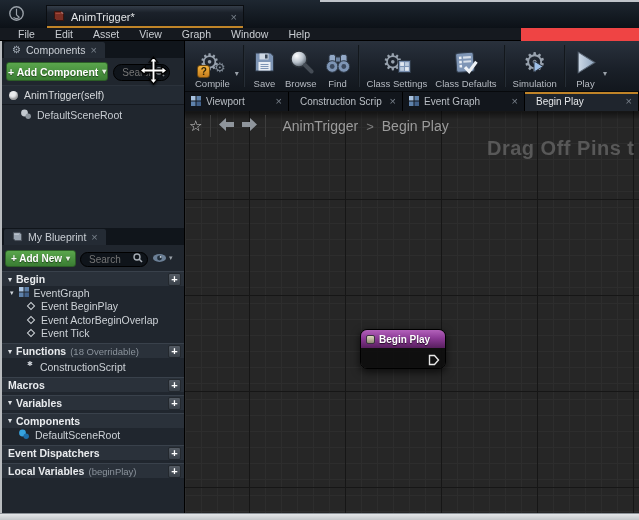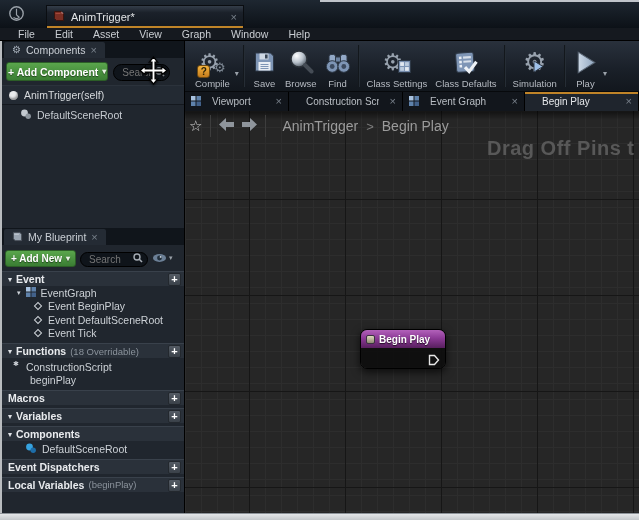--- a/index.html
+++ b/index.html
@@ -13,21 +13,21 @@
   .toplight { position:absolute; left:320px; top:0; width:319px; height:2px; background:#dde1e5; opacity:.85; }
   .ue-logo { position:absolute; left:8px; top:5px; width:17px; height:17px; }
   .asset-tab { position:absolute; left:46px; top:5px; width:198px; height:23px;
     background:linear-gradient(180deg,#343d49 0%,#1b212a 30%,#12171e 100%);
     border:1px solid #0a0d11; border-bottom:none; display:flex; align-items:center; padding:0 6px; }
   .asset-tab .underline { position:absolute; left:0; right:0; bottom:0; height:2px; background:#c08428; }
   .asset-tab .title { color:#e2e4e6; font-size:11px; margin-left:6px; flex:1; }
   .closex { color:#78818b; font-size:11px; line-height:1; cursor:default; }
 
   
-  .menubar { position:absolute; left:0; top:28px; width:639px; height:13px;
+  .menubar { position:absolute; left:0; top:28px; width:521px; height:13px;
     background:#15191f; border-bottom:1px solid #000; display:flex; align-items:center;
     padding-left:8px; gap:0; }
   .menubar span { color:#c9cdd2; font-size:10.5px; padding:0 10px; }
 
   
   .frame-left { position:absolute; left:0; top:41px; width:2px; height:472px; background:#b9bcbf; }
   .bottom-strip { position:absolute; left:0; top:513px; width:639px; height:7px;
     background:linear-gradient(180deg,#e4e6e8,#c4c8cb); border-top:1px solid #8d9399; }
 
   
@@ -62,21 +62,21 @@
   .mybp-tools { display:flex; align-items:center; gap:4px; padding:4px 3px 3px 3px; }
   .tree { font-size:10.5px; color:#ccd1d6; }
   .sec-head { position:relative; display:flex; align-items:center; gap:4px; height:15px;
     background:#2a313a; border-top:1px solid #39414b; padding-left:6px; margin-top:3px; }
   .sec-head .htitle { color:#e9ebee; font-weight:bold; font-size:10.5px; }
   .sec-head .hsuffix { color:#8b939c; font-size:9.5px; }
   .sec-head .exp { font-size:8px; color:#dfe2e6; }
   .plus-btn { position:absolute; right:3px; top:1px; width:13px; height:13px; border-radius:2px;
     background:linear-gradient(180deg,#545b64,#3a4149); border:1px solid #23282e; color:#fff;
     font-weight:bold; font-size:11px; line-height:11px; text-align:center; }
-  .trow { display:flex; align-items:center; gap:5px; height:13.5px;margin-left:7px; }
+  .trow { display:flex; align-items:center; gap:5px; height:13.5px; }
   .fn-glyph { font-family:"DejaVu Serif",serif; font-style:italic; color:#cfd4da; font-size:11px; line-height:1; }
   .fn-star { font-size:7px; color:#cfd4da; margin-right:-3px; margin-top:-6px; }
   .diamond { width:6px; height:6px; border:1.2px solid #ced3d8; transform:rotate(45deg); margin:0 2px; }
 
   
   .toolbar { position:absolute; left:185px; top:41px; width:454px; height:51px;
     background:linear-gradient(180deg,#29313c 0%,#1a2029 55%,#12171d 100%);
     border-bottom:1px solid #07090c; display:flex; align-items:center; padding-left:6px; }
   .tbtn { display:flex; flex-direction:column; align-items:center; justify-content:flex-end;
     height:46px; padding:0 4px; }
@@ -87,21 +87,21 @@
   .gear-lg { font-size:23px; color:#97a1ad; line-height:1; }
   .gear-sm { font-size:13px; color:#7e8894; line-height:1; }
   .q-badge { position:absolute; left:-2px; bottom:-1px; width:13px; height:13px; border-radius:3px;
     background:linear-gradient(180deg,#f3b33f,#c57c1c); border:1px solid #6e4a12; color:#2f2406;
     font-weight:bold; font-size:10px; line-height:11px; text-align:center; }
   .sim-play { position:absolute; right:2px; bottom:4px; }
 
   
   .doctabs { position:absolute; left:185px; top:92px; width:454px; height:19px; background:#0a0d11;
     display:flex; }
-  .dtab { display:flex; align-items:center; gap:11px; padding:0 6px; background:#12161c;
+  .dtab { display:flex; align-items:center; gap:5px; padding:0 6px; background:#12161c;
     border-right:1px solid #000; font-size:10px; color:#b9bec4; position:relative; }
   .dtab.active { background:#1f252d; color:#e6e8ea; }
   .dtab.active::before { content:""; position:absolute; left:0; right:0; top:0; height:2px; background:#c08428; }
   .dtab .dlabel { white-space:nowrap; overflow:hidden; }
   .dtab .fn-glyph { color:#93a7cc; font-size:10px; }
   .dtab .closex { margin-left:auto; }
 
   
   .graph { position:absolute; left:185px; top:111px; width:454px; height:402px; overflow:hidden;
     background-color:#262626;
@@ -241,62 +241,58 @@
             <circle cx="8" cy="5" r="2.6" fill="#23303d"></circle>
             <circle cx="9.2" cy="3.8" r="1" fill="#cfd9e2"></circle>
           </svg>
         <span style="color:#9aa1a9;font-size:7px;">▾</span>
       </span>
     </div>
 
     <div class="tree">
       <div class="sec-head" style="margin-top:1px;">
         <span class="exp">▾</span>
-        <span class="htitle">Event</span>
+        <span class="htitle">Begin</span>
         <span class="plus-btn">+</span>
       </div>
       <div class="trow" style="padding-left:8px;">
         <span class="exp" style="font-size:7px;color:#cfd4da;">▾</span>
         <span>
           <svg width="10" height="10" viewBox="0 0 10 10">
               <rect width="4.5" height="4.5" fill="#a8c2e0"></rect>
               <rect x="5.5" width="4.5" height="4.5" fill="#5f82ab"></rect>
               <rect y="5.5" width="4.5" height="4.5" fill="#5f82ab"></rect>
               <rect x="5.5" y="5.5" width="4.5" height="4.5" fill="#42618a"></rect>
             </svg>
         </span>
         <span>EventGraph</span>
       </div>
       <div class="trow" style="padding-left:24px;">
         <span class="diamond"></span>
         <span>Event BeginPlay</span>
       </div>
       <div class="trow" style="padding-left:24px;">
         <span class="diamond"></span>
-        <span>Event DefaultSceneRoot</span>
+        <span>Event ActorBeginOverlap</span>
       </div>
       <div class="trow" style="padding-left:24px;">
         <span class="diamond"></span>
         <span>Event Tick</span>
       </div>
 
       <div class="sec-head">
         <span class="exp">▾</span>
         <span class="htitle">Functions</span>
         <span class="hsuffix">(18 Overridable)</span>
         <span class="plus-btn">+</span>
       </div>
-      <div class="trow" style="padding-left:4px;margin-top:2px;">
+      <div class="trow" style="padding-left:25px;margin-top:2px;">
         <span class="fn-star">✱</span>
         <span class="fn-glyph"></span>
         <span>ConstructionScript</span>
-      </div>
-      <div class="trow" style="padding-left:16px;">
-        <span class="fn-glyph"></span>
-        <span>beginPlay</span>
       </div>
 
       <div class="sec-head">
         <span class="htitle">Macros</span>
         <span class="plus-btn">+</span>
       </div>
 
       <div class="sec-head">
         <span class="exp">▾</span>
         <span class="htitle">Variables</span>

